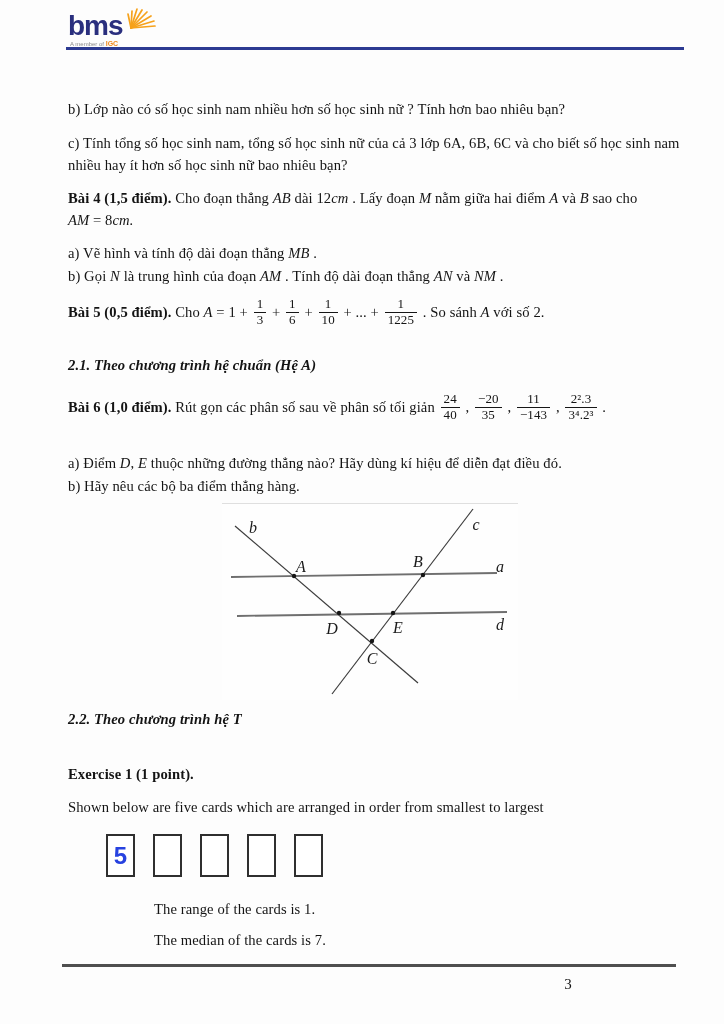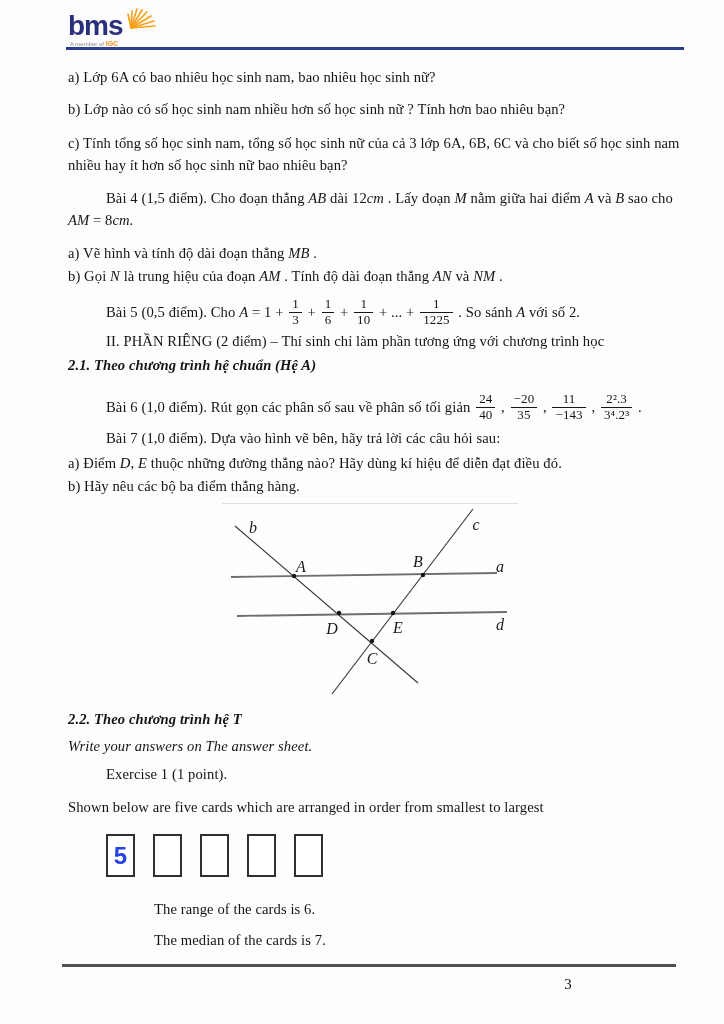--- a/index.html
+++ b/index.html
@@ -1,19 +1,19 @@
 <!DOCTYPE html>
 <html><head>
 <meta charset="utf-8">
 <style>
   html,body{margin:0;padding:0;background:#ffffff;}
   .page{position:relative;width:724px;height:1024px;background:#fdfdfd;
         font-family:"Liberation Serif",serif;color:#141414;overflow:hidden;}
   .ln{position:absolute;left:68px;font-size:14.6px;white-space:nowrap;letter-spacing:.1px;}
-  .b{font-weight:400;margin-left:38px;}
+  .b{font-weight:700;}
   .i{font-style:italic;}
   .bi{font-weight:700;font-style:italic;}
   .frac{display:inline-block;vertical-align:middle;text-align:center;line-height:1.12;
         font-size:13px;margin:0 2px;transform:translateY(-2px);}
   .frac .fn{display:block;padding:0 3px;border-bottom:1px solid #161616;}
   .frac .fd{display:block;padding:0 3px;}
   
   .logo{position:absolute;left:68px;top:8px;width:110px;height:38px;}
   .logo .word{position:absolute;left:0;top:2px;font-family:"Liberation Sans",sans-serif;
         font-weight:700;font-size:28px;letter-spacing:-1px;color:#2a2f7e;}
@@ -54,38 +54,35 @@
         </g>
       </svg>
     </span>
     <span class="tag">
       <span>A member of</span>
       <span class="org">IGC</span>
     </span>
   </div>
   <div class="rule-top"></div>
 
-  <div class="ln" style="top:69px">a) Lớp 6A có bao nhiêu học sinh nam, bao nhiêu học sinh nữ?</div>
   <div class="ln" style="top:101px">b) Lớp nào có số học sinh nam nhiều hơn số học sinh nữ ? Tính hơn bao nhiêu bạn?</div>
   <div class="ln" style="top:135px">c) Tính tổng số học sinh nam, tổng số học sinh nữ của cả 3 lớp 6A, 6B, 6C và cho biết số học sinh nam</div>
   <div class="ln" style="top:157px">nhiều hay ít hơn số học sinh nữ bao nhiêu bạn?</div>
 
   <div class="ln" style="top:190px"><span class="b">Bài 4 (1,5 điểm). </span><span>Cho đoạn thẳng </span><span class="i">AB</span><span> dài 12</span><span class="i">cm</span><span> . Lấy đoạn </span><span class="i">M</span><span> nằm giữa hai điểm </span><span class="i">A</span><span> và </span><span class="i">B</span><span> sao cho</span></div>
   <div class="ln" style="top:212px"><span class="i">AM</span><span> = 8</span><span class="i">cm.</span></div>
   <div class="ln" style="top:245px"><span>a) Vẽ hình và tính độ dài đoạn thẳng </span><span class="i">MB</span><span> .</span></div>
-  <div class="ln" style="top:268px"><span>b) Gọi </span><span class="i">N</span><span> là trung hiệu của đoạn </span><span class="i">AM</span><span> . Tính độ dài đoạn thẳng </span><span class="i">AN</span><span> và </span><span class="i">NM</span><span> .</span></div>
+  <div class="ln" style="top:268px"><span>b) Gọi </span><span class="i">N</span><span> là trung hình của đoạn </span><span class="i">AM</span><span> . Tính độ dài đoạn thẳng </span><span class="i">AN</span><span> và </span><span class="i">NM</span><span> .</span></div>
 
   <div class="ln" style="top:299px"><span class="b">Bài 5 (0,5 điểm). </span><span>Cho </span><span class="i">A</span><span> = 1 + </span><span class="frac"><span class="fn">1</span><span class="fd">3</span></span><span> + </span><span class="frac"><span class="fn">1</span><span class="fd">6</span></span><span> + </span><span class="frac"><span class="fn">1</span><span class="fd">10</span></span><span> + ... + </span><span class="frac"><span class="fn">1</span><span class="fd">1225</span></span><span> .  So sánh </span><span class="i">A</span><span> với số 2.</span></div>
 
-  <div class="ln b" style="top:333px">II. PHẦN RIÊNG (2 điểm) – Thí sinh chỉ làm phần tương ứng với chương trình học</div>
   <div class="ln bi" style="top:357px">2.1. Theo chương trình hệ chuẩn (Hệ A)</div>
 
   <div class="ln" style="top:394px"><span class="b">Bài 6 (1,0 điểm). </span><span>Rút gọn các phân số sau về phân số tối giản </span><span class="frac"><span class="fn">24</span><span class="fd">40</span></span><span> , </span><span class="frac"><span class="fn">−20</span><span class="fd">35</span></span><span> , </span><span class="frac"><span class="fn">11</span><span class="fd">−143</span></span><span> , </span><span class="frac"><span class="fn">2².3</span><span class="fd">3⁴.2³</span></span><span> .</span></div>
 
-  <div class="ln" style="top:430px"><span class="b">Bài 7 (1,0 điểm). </span><span>Dựa vào hình vẽ bên, hãy trả lời các câu hỏi sau:</span></div>
   <div class="ln" style="top:455px"><span>a) Điểm </span><span class="i">D</span><span>, </span><span class="i">E</span><span> thuộc những đường thẳng nào? Hãy dùng kí hiệu để diễn đạt điều đó.</span></div>
   <div class="ln" style="top:478px">b) Hãy nêu các bộ ba điểm thẳng hàng.</div>
 
   <div class="figure"><svg width="296" height="196" viewBox="0 0 296 196">
         <line x1="13" y1="22" x2="196" y2="179" stroke="#3c3c3c" stroke-width="1.2"></line>
         <line x1="251" y1="5" x2="110" y2="190" stroke="#3c3c3c" stroke-width="1.2"></line>
         <line x1="9" y1="73" x2="275" y2="69" stroke="#6f6f6f" stroke-width="1.8"></line>
         <line x1="15" y1="112" x2="285" y2="108" stroke="#6f6f6f" stroke-width="1.8"></line>
         <circle cx="72" cy="72" r="2.2" fill="#151515"></circle>
         <circle cx="201" cy="71" r="2.2" fill="#151515"></circle>
@@ -97,21 +94,20 @@
         <text x="278" y="68" text-anchor="middle" font-family="&quot;Liberation Serif&quot;,serif" font-style="italic" font-size="16" fill="#1a1a1a">a</text>
         <text x="79" y="68" text-anchor="middle" font-family="&quot;Liberation Serif&quot;,serif" font-style="italic" font-size="16" fill="#1a1a1a">A</text>
         <text x="196" y="63" text-anchor="middle" font-family="&quot;Liberation Serif&quot;,serif" font-style="italic" font-size="16" fill="#1a1a1a">B</text>
         <text x="110" y="130" text-anchor="middle" font-family="&quot;Liberation Serif&quot;,serif" font-style="italic" font-size="16" fill="#1a1a1a">D</text>
         <text x="176" y="129" text-anchor="middle" font-family="&quot;Liberation Serif&quot;,serif" font-style="italic" font-size="16" fill="#1a1a1a">E</text>
         <text x="150" y="160" text-anchor="middle" font-family="&quot;Liberation Serif&quot;,serif" font-style="italic" font-size="16" fill="#1a1a1a">C</text>
         <text x="278" y="126" text-anchor="middle" font-family="&quot;Liberation Serif&quot;,serif" font-style="italic" font-size="16" fill="#1a1a1a">d</text>
       </svg></div>
 
   <div class="ln bi" style="top:711px">2.2. Theo chương trình hệ T</div>
-  <div class="ln i" style="top:738px">Write your answers on The answer sheet.</div>
   <div class="ln b" style="top:766px">Exercise 1 (1 point).</div>
   <div class="ln" style="top:799px">Shown below are five cards which are arranged in order from smallest to largest</div>
 
   <div class="cards">
       <div class="card">
         <span style="color: rgb(39, 66, 224);">5</span>
       </div>
       <div class="card">
         <span style="color: rgb(39, 66, 224);"></span>
       </div>
@@ -119,19 +115,19 @@
         <span style="color: rgb(39, 66, 224);"></span>
       </div>
       <div class="card">
         <span style="color: rgb(39, 66, 224);"></span>
       </div>
       <div class="card">
         <span style="color: rgb(39, 66, 224);"></span>
       </div>
     </div>
 
-  <div class="ln" style="top:901px;left:154px">The range of the cards is 6.</div>
+  <div class="ln" style="top:901px;left:154px">The range of the cards is 1.</div>
   <div class="ln" style="top:932px;left:154px">The median of the cards is 7.</div>
 
   <div class="rule-bottom"></div>
   <div class="pageno">3</div>
 
 </div>
 
 </body></html>

